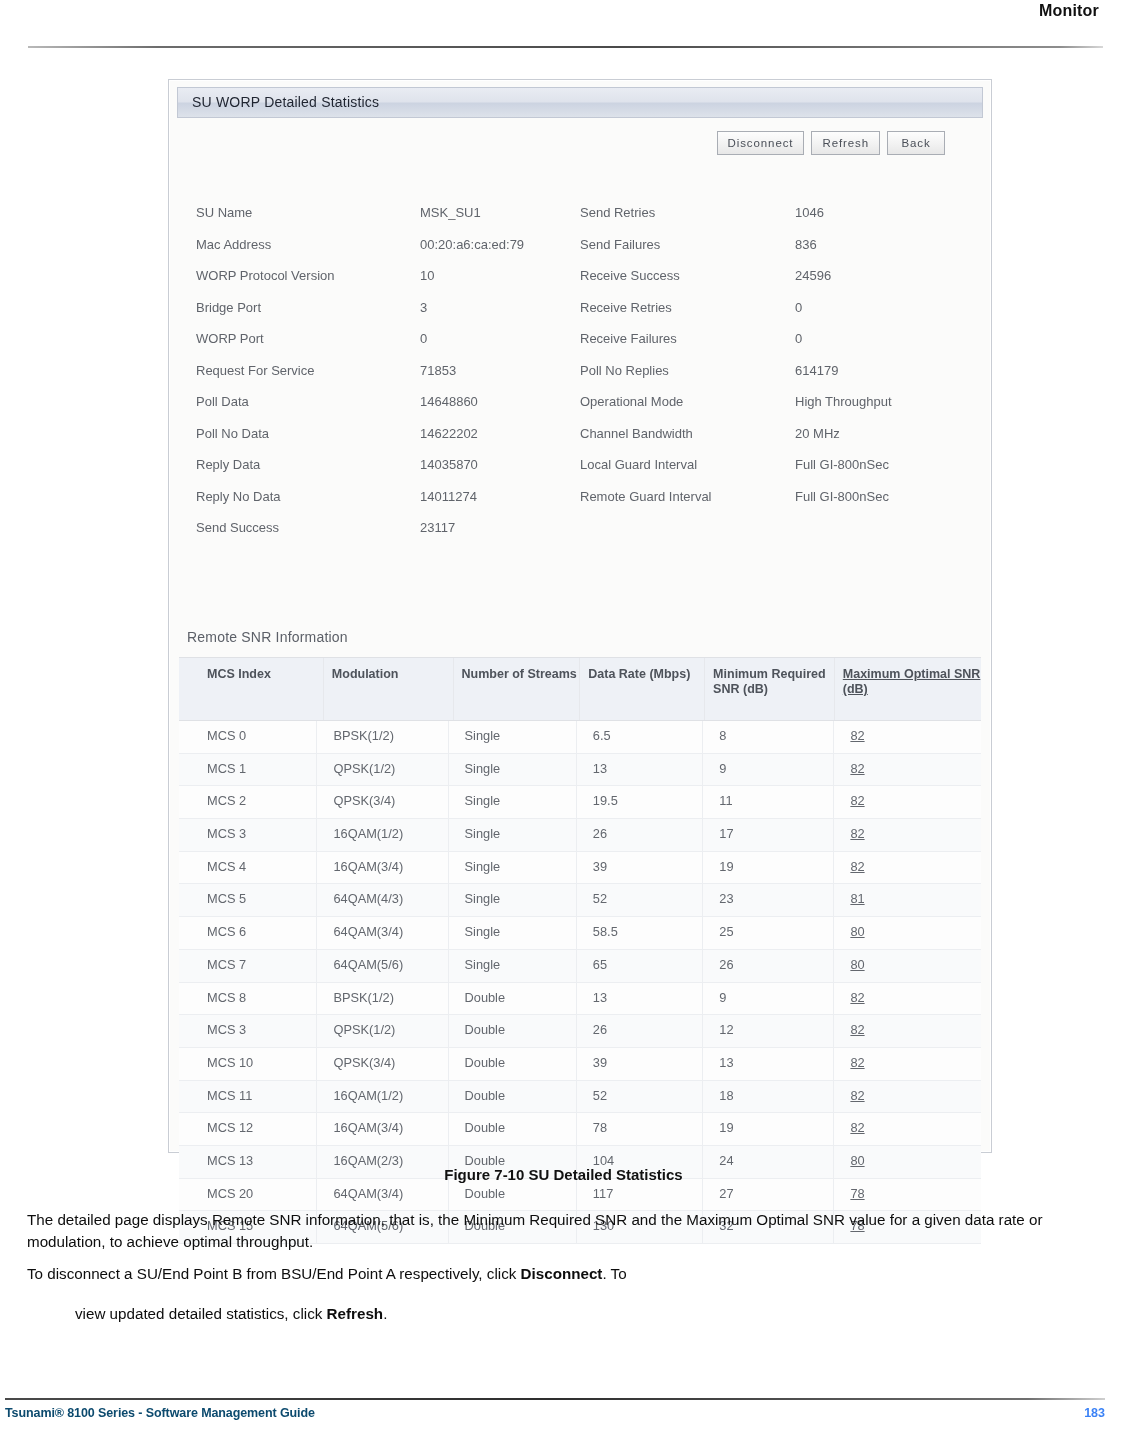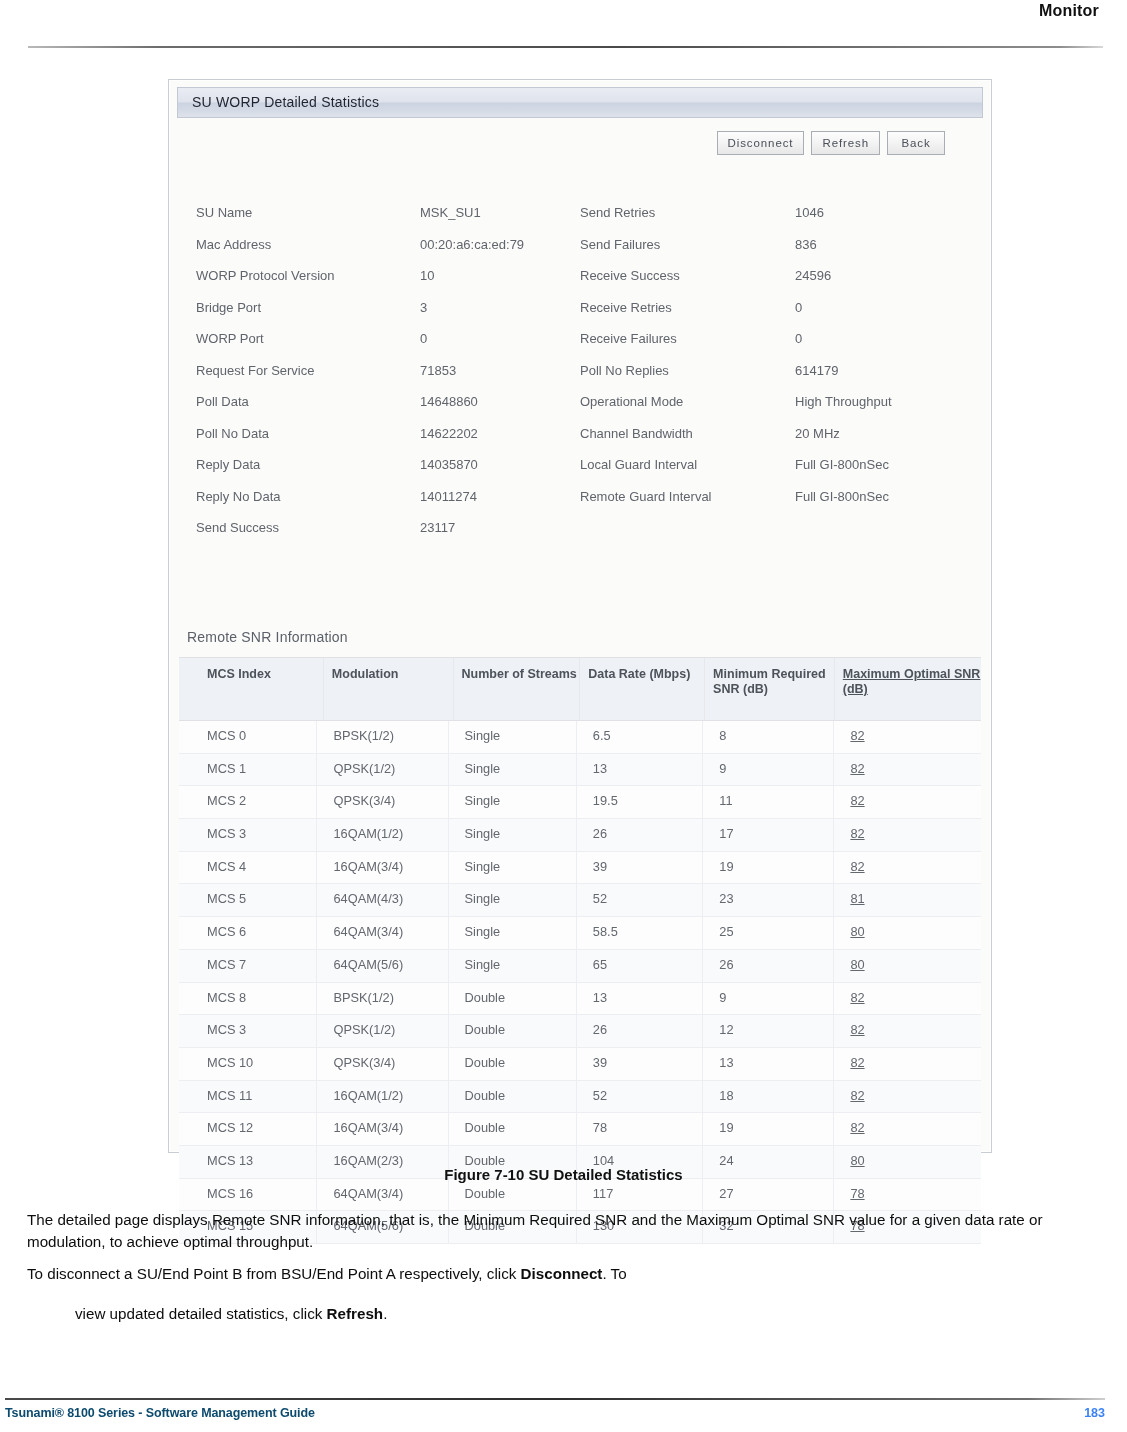--- a/index.html
+++ b/index.html
@@ -434,21 +434,21 @@
         </div>
         <div class="snr-row">
           <div class="k0">MCS 13</div>
           <div class="k1">16QAM(2/3)</div>
           <div class="k2">Double</div>
           <div class="k3">104</div>
           <div class="k4">24</div>
           <div class="k5">80</div>
         </div>
         <div class="snr-row">
-          <div class="k0">MCS 16</div>
+          <div class="k0">MCS 20</div>
           <div class="k1">64QAM(3/4)</div>
           <div class="k2">Double</div>
           <div class="k3">117</div>
           <div class="k4">27</div>
           <div class="k5">78</div>
         </div>
         <div class="snr-row">
           <div class="k0">MCS 15</div>
           <div class="k1">64QAM(5/6)</div>
           <div class="k2">Double</div>

